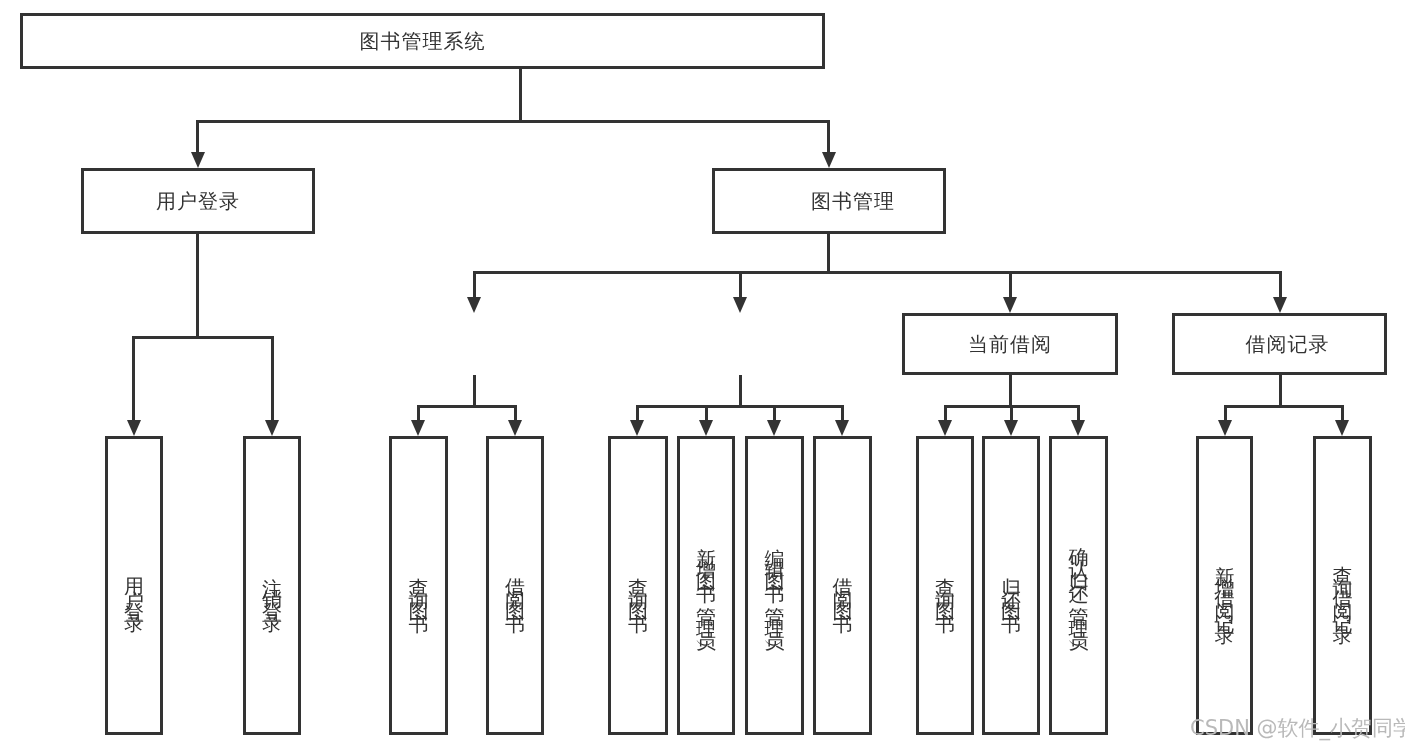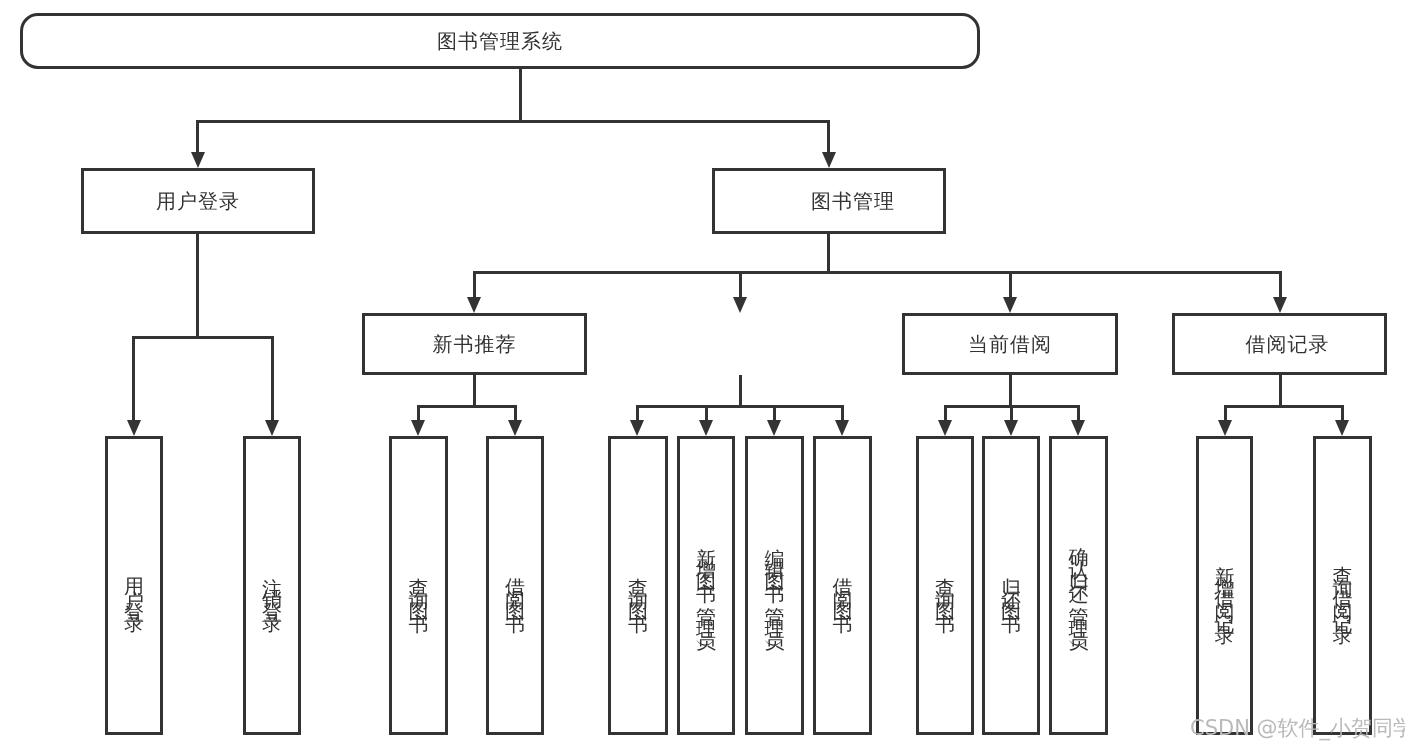--- a/index.html
+++ b/index.html
@@ -46,34 +46,31 @@
     font-size:21px;
     color:var(--wm);
     white-space:nowrap;
   }
 </style>
 </head>
 <body>
 
 <div class="canvas">
 
-  <div class="box h-box" style="left:20px;top:13px;width:960px;height:56px;border-radius:18px;">
+  <div class="box h-box" style="left:20px;top:13px;width:805px;height:56px;">
     <span>图书管理系统</span>
   </div>
 
   <div class="box h-box" style="left:81px;top:168px;width:234px;height:66px;">
     <span>用户登录</span>
   </div>
   <div class="box h-box" style="left:712px;top:168px;width:234px;height:66px;padding-left:48px;">
     <span>图书管理</span>
   </div>
 
-  <div class="box h-box" style="left:362px;top:313px;width:225px;height:62px;">
-    <span>新书推荐</span>
-  </div>
   <div class="box h-box" style="left:902px;top:313px;width:216px;height:62px;text-align:right;">
     <span>当前借阅</span>
   </div>
   <div class="box h-box" style="left:1172px;top:313px;width:215px;height:62px;padding-left:16px;">
     <span>借阅记录</span>
   </div>
 
   <div class="box v-box" style="left:105px;top:436px;width:58px;height:299px;">
     <span class="vtext">用户登录</span>
   </div>

